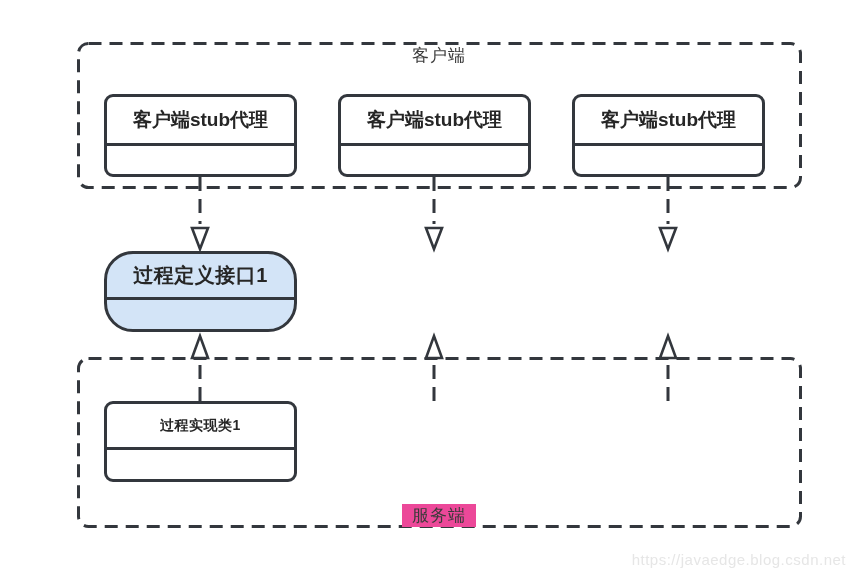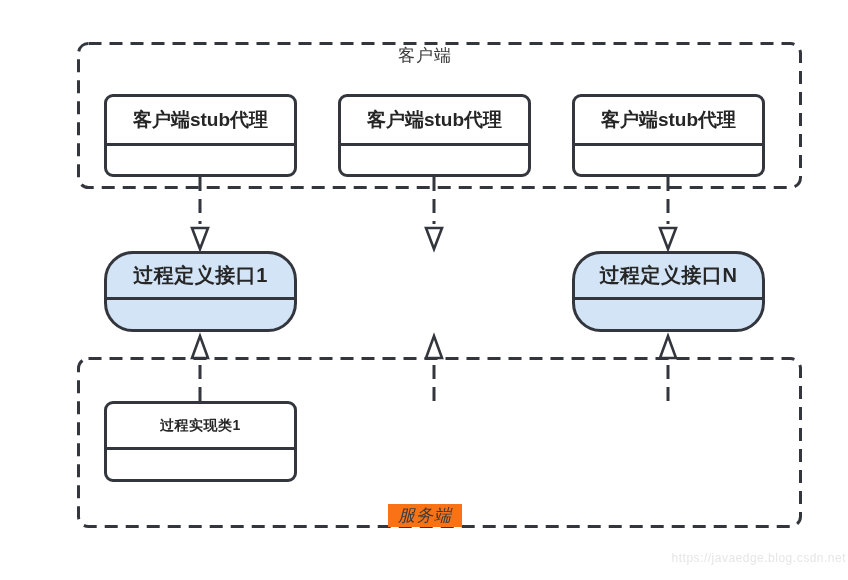--- a/index.html
+++ b/index.html
@@ -46,37 +46,36 @@
   .row-stub{top:94px;height:83px;}
   .row-stub .node-title{flex:0 0 46px;font-size:19px;}
   .row-iface{top:251px;height:81px;background:var(--interface-fill);border-radius:29px;}
   .row-iface .node-title{flex:0 0 43px;font-size:20px;letter-spacing:0.5px;}
   .row-impl{top:401px;height:81px;}
   .row-impl .node-title{flex:0 0 43px;font-size:14px;letter-spacing:0.5px;}
   .col-1{left:104px;}
   .col-2{left:338px;}
   .col-3{left:572px;}
   .group-label{
-    position:absolute;left:64px;width:722px;
+    position:absolute;left:78px;width:722px;
     text-align:center;
     font-size:17px;color:#3b3b3b;
     letter-spacing:1px;
   }
   .group-label.client{top:44px;}
   .group-label.server{top:504px;}
   .group-label.server span{
-    background:#f97316;
+    background:#ec4899;
     padding:0 10px;
     display:inline-block;
-    font-style:italic;
   }
   .watermark{
     position:absolute;
     top:551px;right:2px;
-    font-size:12px;
+    font-size:15px;
     color:#e6e6e6;
     letter-spacing:0.5px;
   }
 </style>
 </head>
 <body>
 
 <div class="canvas">
 
   <svg class="overlay" viewBox="0 0 848 580">
@@ -123,24 +122,20 @@
   </div>
   <div class="node row-stub col-3">
     <div class="node-title">客户端stub代理</div>
     <div class="node-compartment"></div>
   </div>
 
   <div class="node row-iface col-1">
     <div class="node-title">过程定义接口1</div>
     <div class="node-compartment"></div>
   </div>
-  <div class="node row-iface col-3">
-    <div class="node-title">过程定义接口N</div>
-    <div class="node-compartment"></div>
-  </div>
 
   <div class="node row-impl col-1">
     <div class="node-title">过程实现类1</div>
     <div class="node-compartment"></div>
   </div>
 
   <div class="group-label server">
     <span>服务端</span>
   </div>
 

